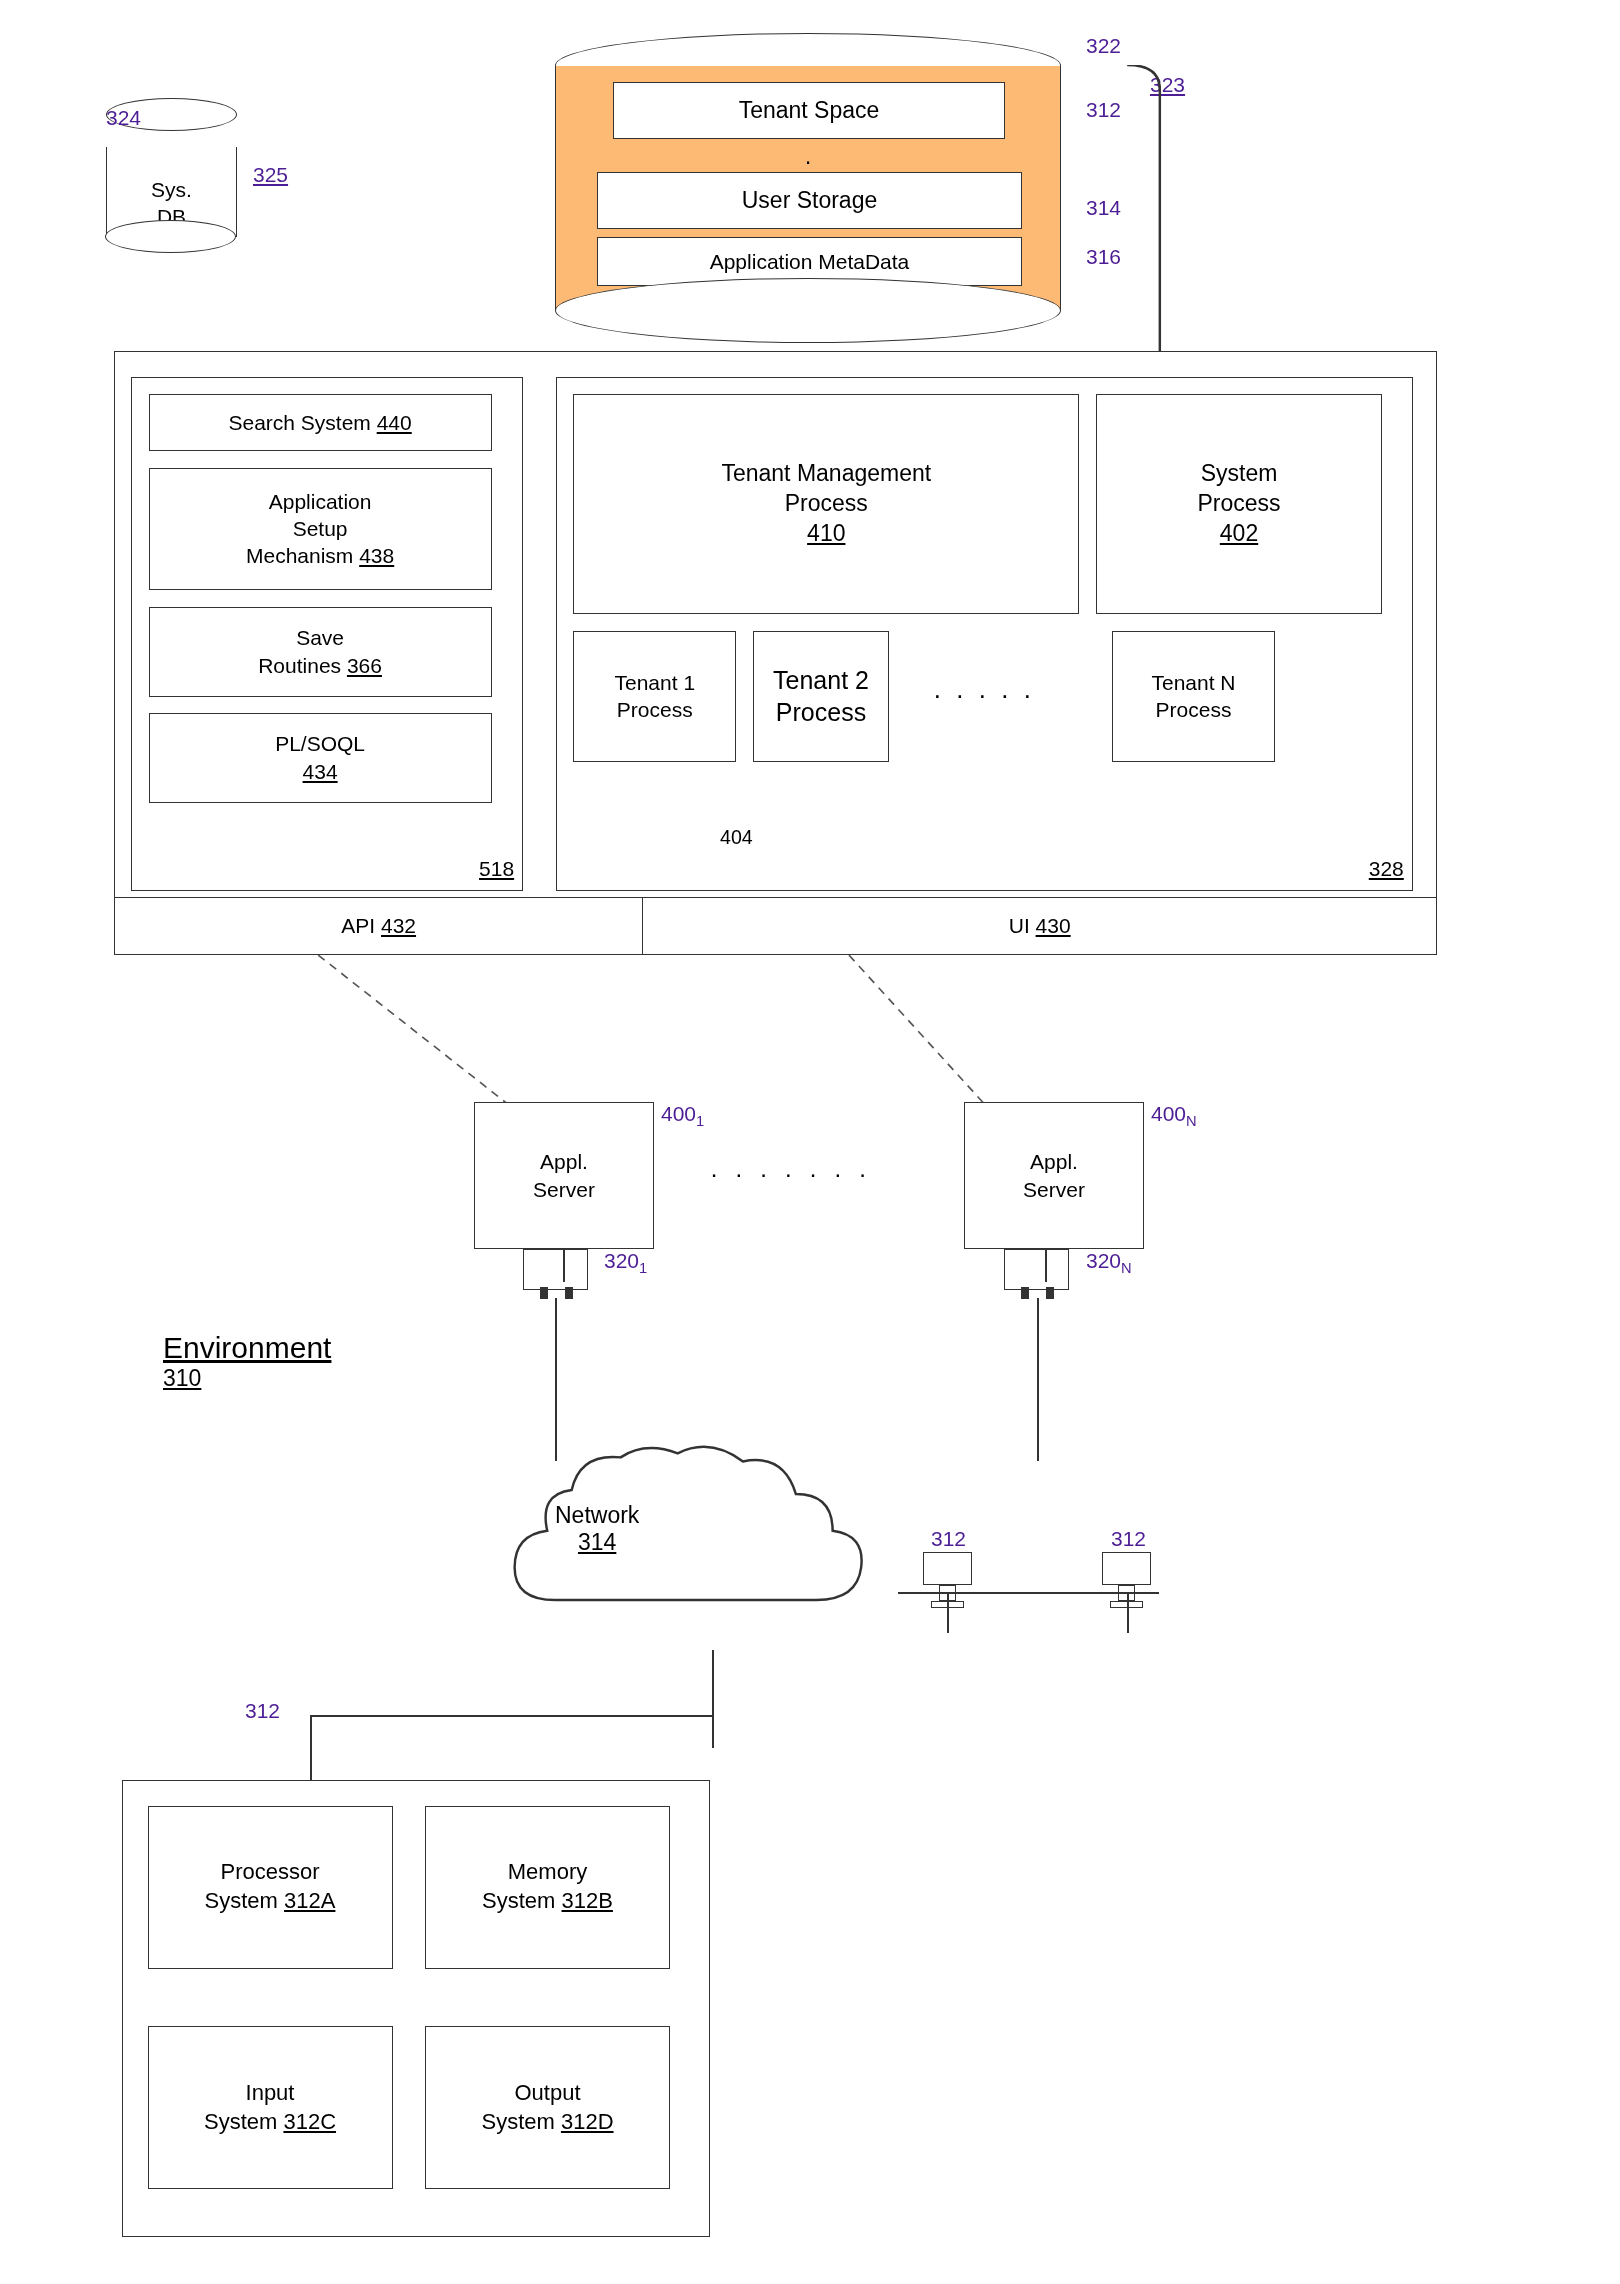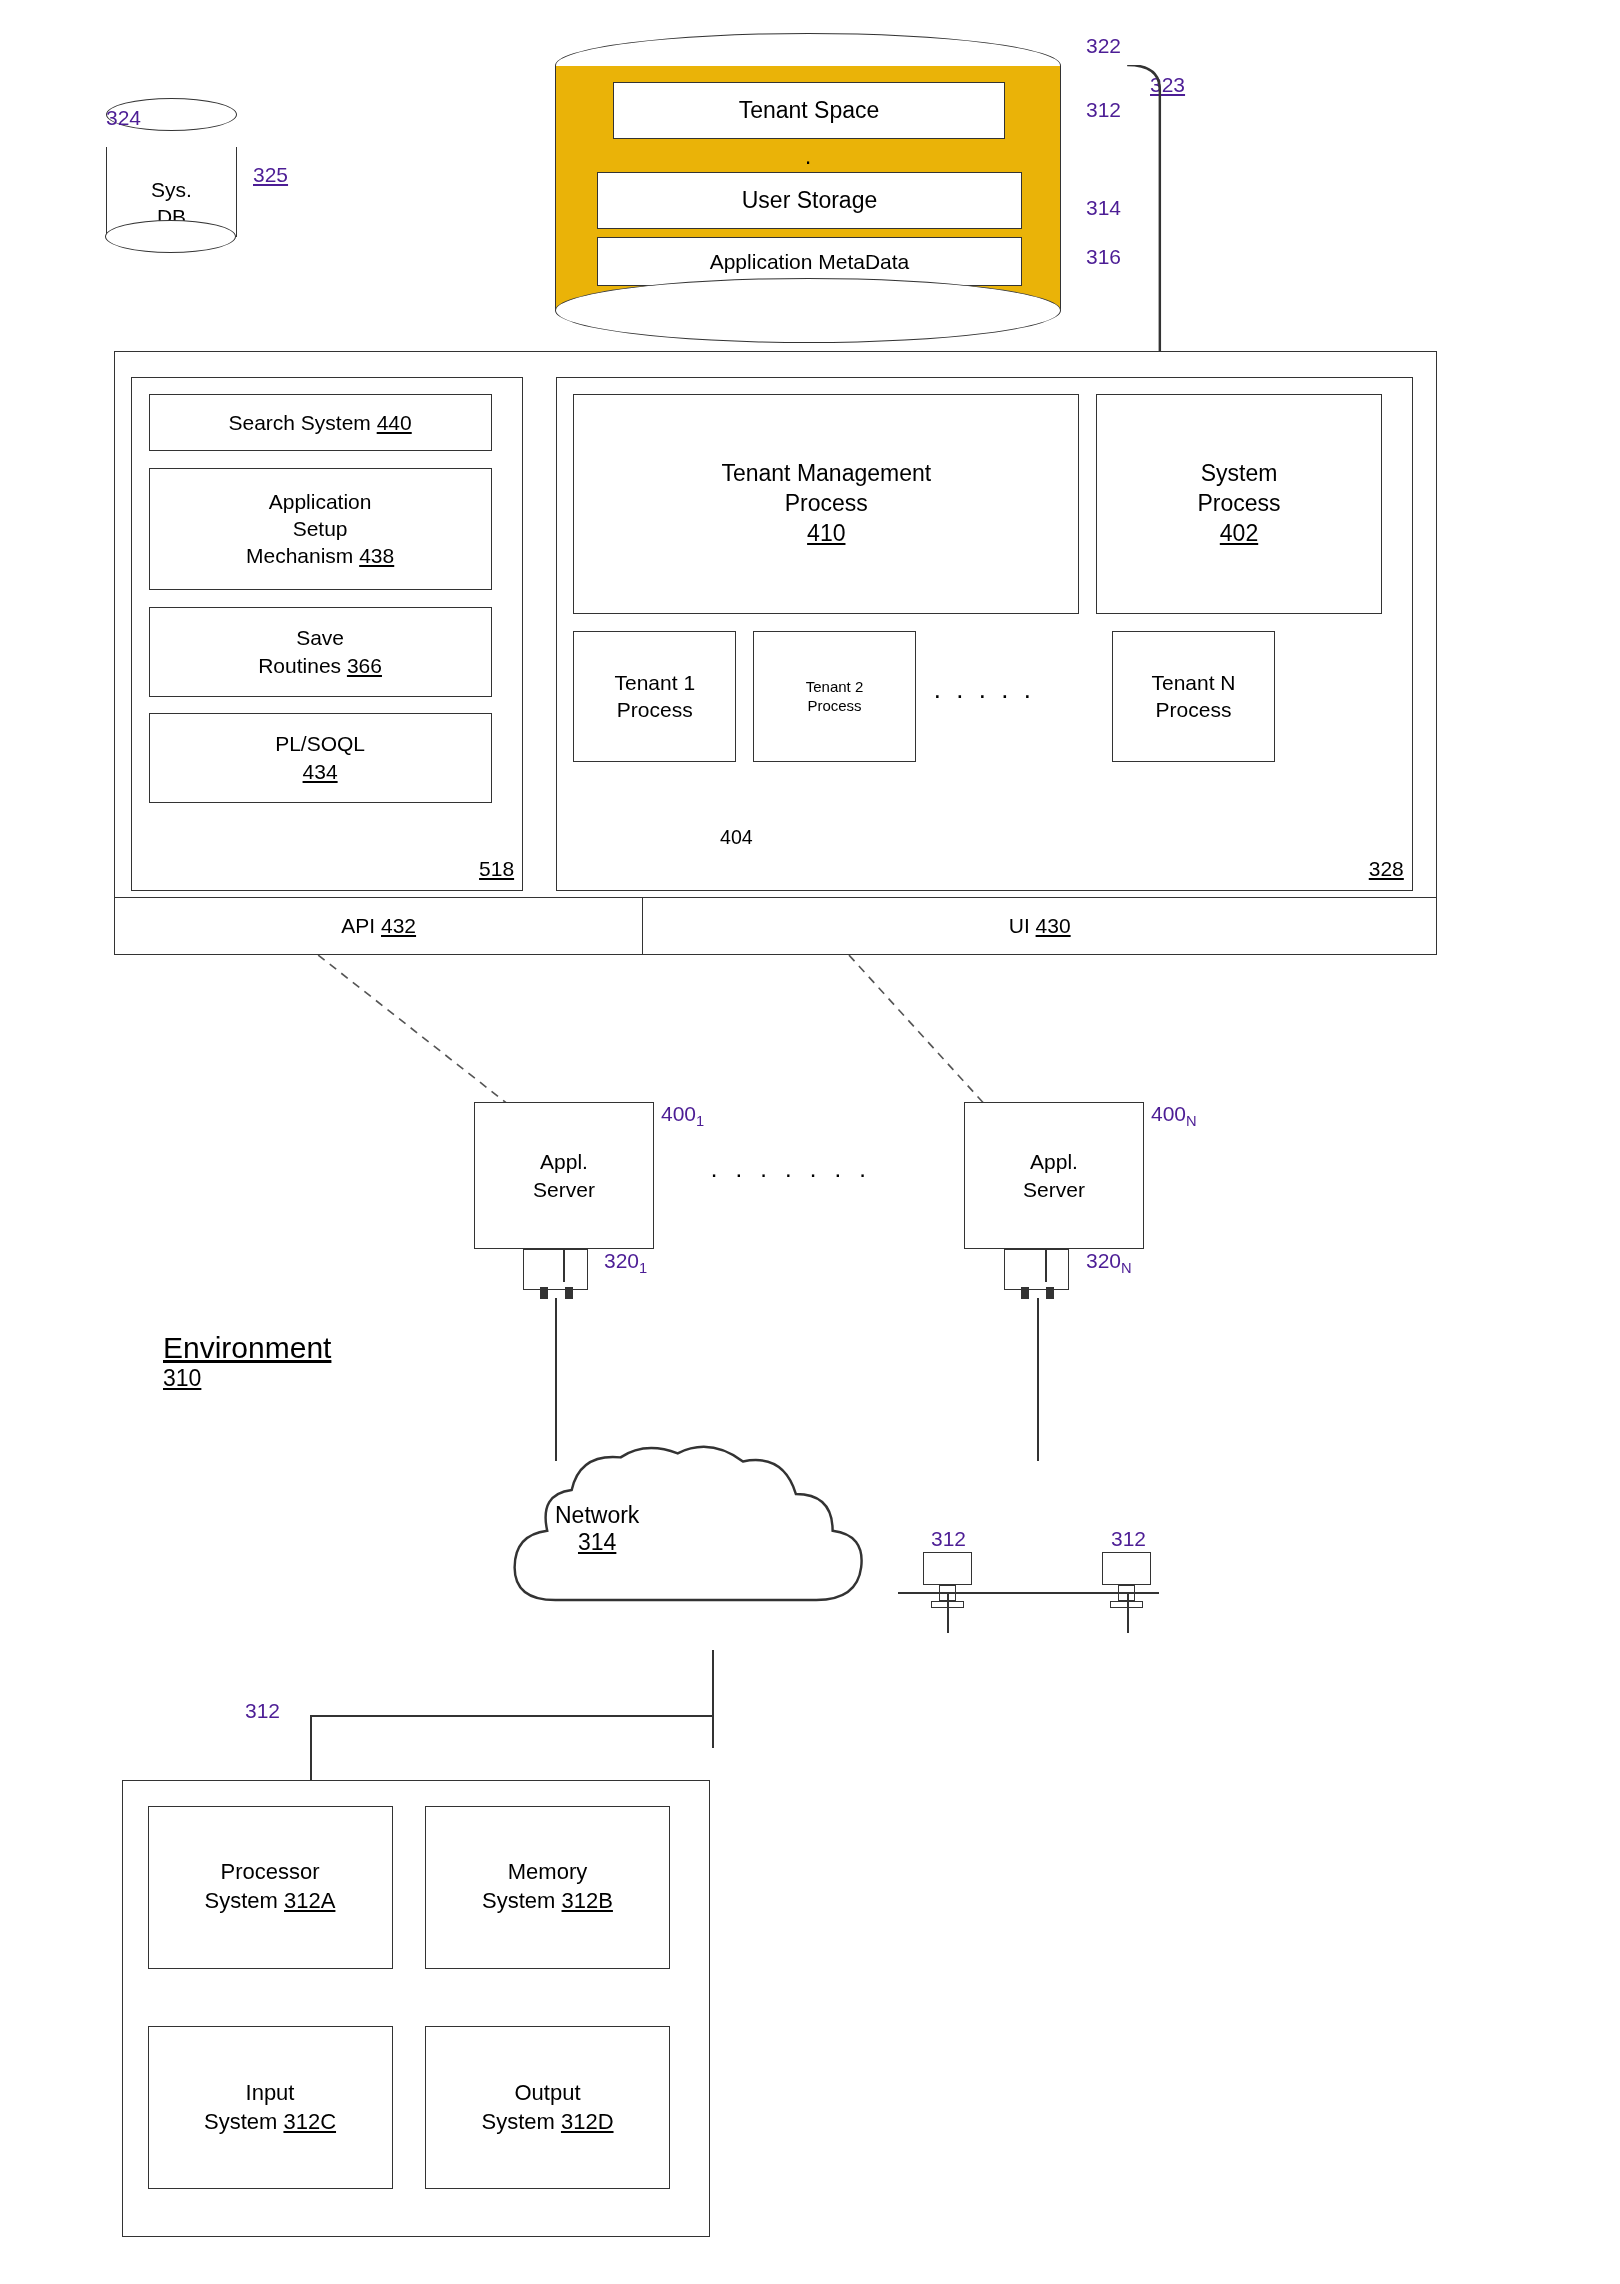--- a/index.html
+++ b/index.html
@@ -47,21 +47,21 @@
     }
     .cylinder-body {
       position: absolute;
       top: 33px;
       left: 0;
       width: 506px;
       height: 245px;
       border-left: 1.6px solid #333;
       border-right: 1.6px solid #333;
       border-bottom: 1.6px solid #333;
-      background: #eab308;
+      background: #fdba74;
     }
     .cylinder-top-ellipse {
       position: absolute;
       top: 0;
       left: 0;
       width: 506px;
       height: 65px;
       border: 1.6px solid #333;
       border-radius: 50%;
       background: #fff;
@@ -297,21 +297,21 @@
         <div>
           System<br>Process<br><span class="underline">402</span>
         </div>
       </div>
 
       <div class="box" style="top:253px;left:16.3px;width:163px;height:131px;font-size:21px;">
         <div style="white-space:pre-line;">Tenant 1
 Process</div>
       </div>
 
-      <div class="box" style="top:253px;left:196px;width:163px;height:131px;font-size:15px;">
+      <div class="box" style="top:253px;left:196px;width:136px;height:131px;font-size:25px;">
         <div style="white-space:pre-line;">Tenant 2
 Process</div>
       </div>
 
       <div style="position:absolute;top:302px;left:376px;font-size:26px;letter-spacing:3.3px;">· · · · ·</div>
 
       <div class="box" style="top:253px;left:555px;width:163px;height:131px;font-size:21px;">
         <div>Tenant N<br>Process</div>
       </div>
 

